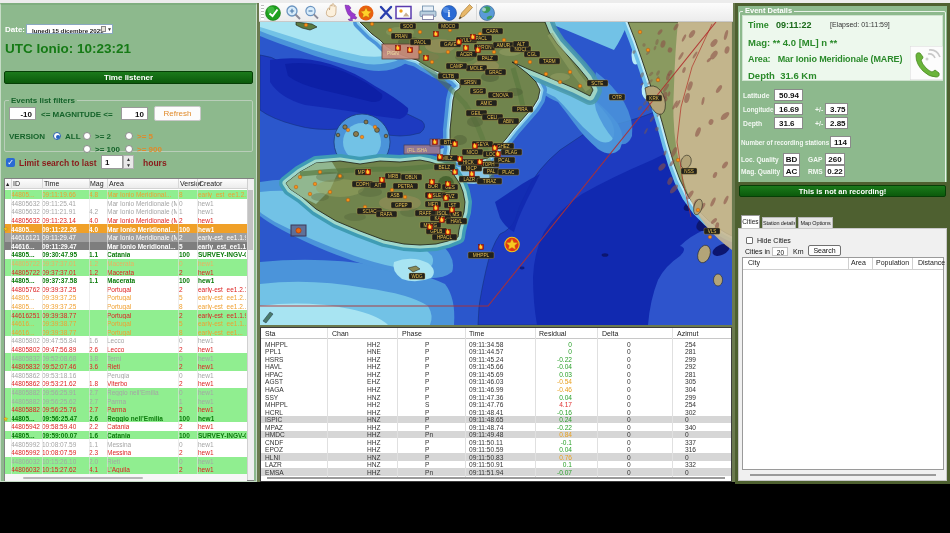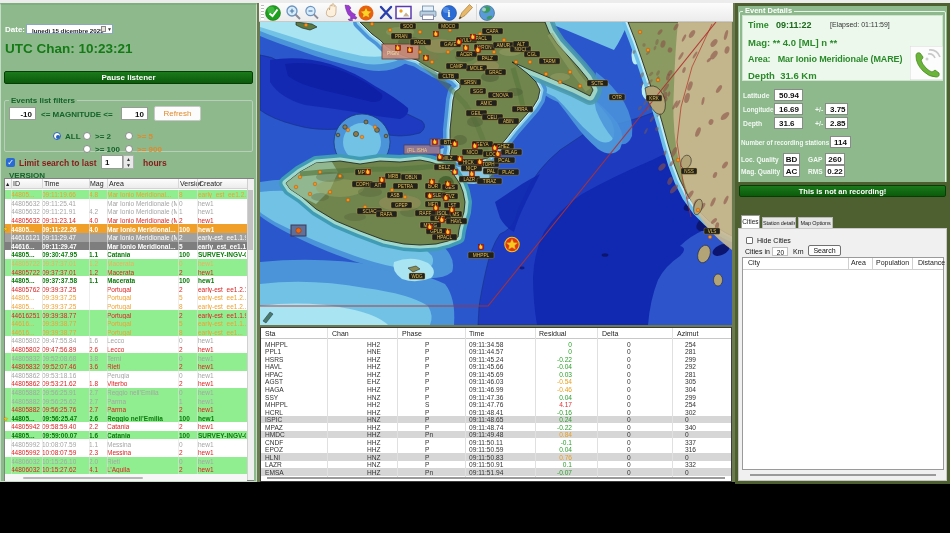--- a/index.html
+++ b/index.html
@@ -12,29 +12,29 @@
 </style></head><body>
 <div id="top" class="abs"></div>
 <div id="lp" class="abs">
     <div class="abs" style="left:4px;top:20px;color:#fff;font-size:8px;font-weight:bold;">Date:</div>
     <div class="abs" style="left:25px;top:19px;width:87px;height:10px;background:#fff;border:1px solid #8aa8c0;font-size:6.2px;font-weight:bold;color:#222;">
       <span class="abs" style="left:5px;top:1.5px;">lunedì</span>
       <span class="abs" style="left:25px;top:1.5px;">15 dicembre 2025</span>
       <span class="abs" style="left:74px;top:1px;width:5px;height:6px;background:#e8e4da;border:1px solid #888;"></span>
       <span class="abs" style="left:80px;top:1px;font-size:5px;color:#333;">▼</span>
     </div>
-    <div class="abs" style="left:4px;top:36px;color:#157a15;font-size:13.5px;font-weight:bold;">UTC Chan: 10:23:21</div>
-    <div class="abs btn-dg" style="left:3px;top:66px;width:249px;height:13px;font-size:8px;line-height:12px;">Pause listener</div>
+    <div class="abs" style="left:4px;top:36px;color:#157a15;font-size:13.5px;font-weight:bold;">UTC Ionio: 10:23:21</div>
+    <div class="abs btn-dg" style="left:3px;top:66px;width:249px;height:13px;font-size:8px;line-height:12px;">Time listener</div>
     <div class="abs" style="left:3px;top:95px;width:249px;height:52px;border:1px solid #b9cdb9;border-radius:2px;"></div>
     <div class="abs" style="left:8px;top:91px;background:#8db98d;padding:0 2px;color:#15632a;font-size:8px;font-weight:bold;">Events list filters</div>
     <div class="abs inp" style="left:8px;top:102px;width:27px;height:13px;font-size:8px;text-align:right;padding:2px 3px 0 0;">-10</div>
     <div class="abs" style="left:40px;top:105px;color:#15632a;font-size:8px;font-weight:bold;">&lt;= MAGNITUDE &lt;=</div>
     <div class="abs inp" style="left:120px;top:102px;width:27px;height:13px;font-size:8px;text-align:right;padding:2px 3px 0 0;">10</div>
     <div class="abs" style="left:153px;top:101px;width:47px;height:15px;background:#fcfcfc;border:1px solid #c8c8c8;border-radius:2px;color:#e08a2a;font-size:8px;text-align:center;line-height:14px;">Refresh</div>
-    <div class="abs" style="left:8px;top:127px;color:#15632a;font-size:8px;font-weight:bold;margin-top:39px;">VERSION</div>
+    <div class="abs" style="left:8px;top:127px;color:#15632a;font-size:8px;font-weight:bold;">VERSION</div>
     <span class="abs" style="left:52px;top:127px;width:8px;height:8px;border-radius:50%;background:#fff;border:1px solid #2a5fae;"></span>
     <span class="abs" style="left:55px;top:130px;width:4px;height:4px;border-radius:50%;background:#2463c4;"></span>
     <div class="abs" style="left:64px;top:127px;color:#15632a;font-size:8px;font-weight:bold;text-align:center;">ALL</div>
     <span class="abs" style="left:82px;top:127px;width:8px;height:8px;border-radius:50%;background:#fff;border:1px solid #8a8a8a;"></span>
     <div class="abs" style="left:94px;top:127px;color:#15632a;font-size:8px;font-weight:bold;">&gt;= 2</div>
     <span class="abs" style="left:124px;top:127px;width:8px;height:8px;border-radius:50%;background:#fff;border:1px solid #8a8a8a;"></span>
     <div class="abs" style="left:136px;top:127px;color:#e08a2a;font-size:8px;font-weight:bold;">&gt;= 5</div>
     <span class="abs" style="left:82px;top:140px;width:8px;height:8px;border-radius:50%;background:#fff;border:1px solid #8a8a8a;"></span>
     <div class="abs" style="left:94px;top:140px;color:#15632a;font-size:8px;font-weight:bold;">&gt;= 100</div>
     <span class="abs" style="left:124px;top:140px;width:8px;height:8px;border-radius:50%;background:#fff;border:1px solid #8a8a8a;"></span>

